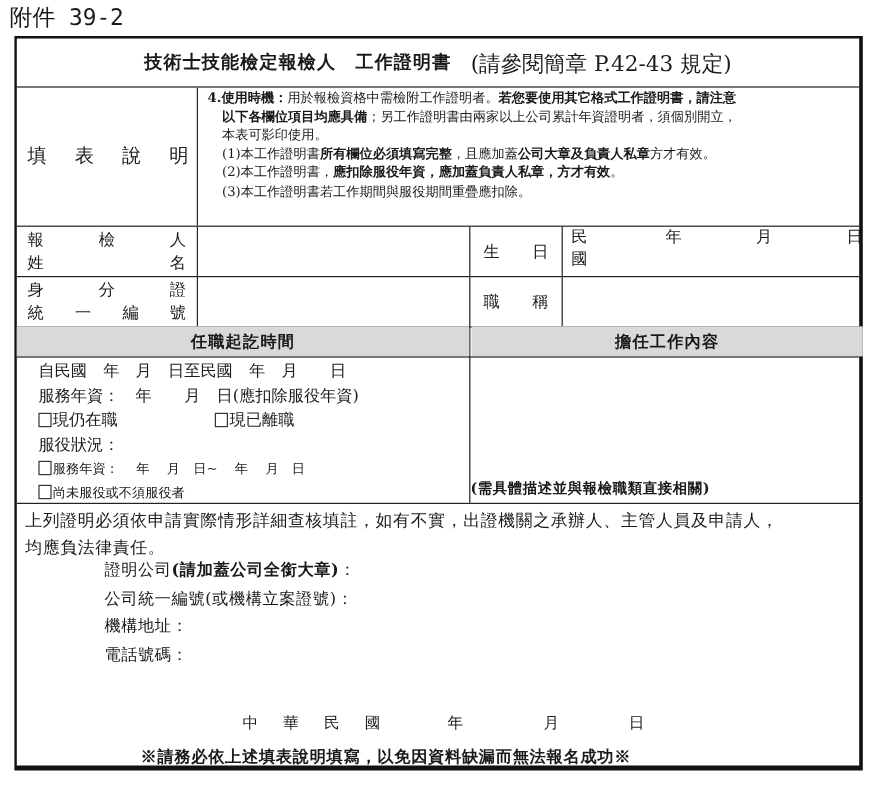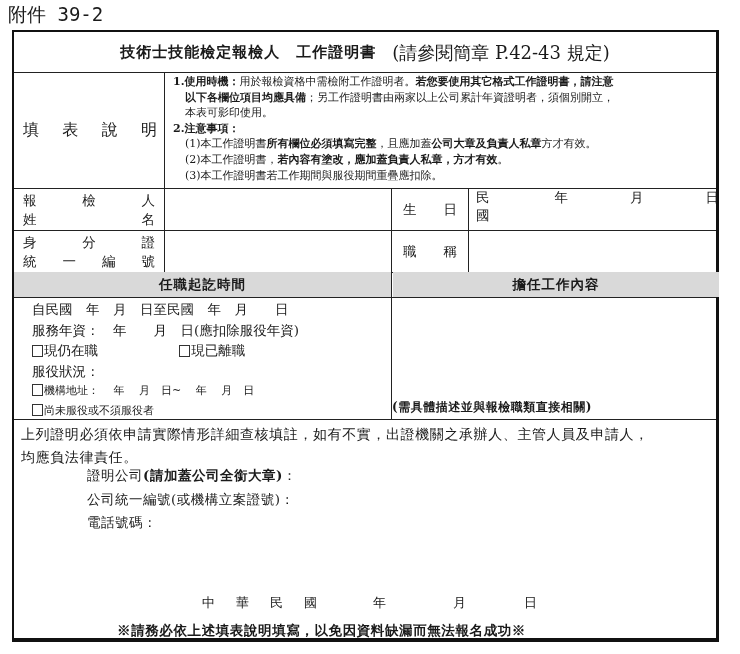--- a/index.html
+++ b/index.html
@@ -53,32 +53,31 @@
     <div class="spread">
       <span>填</span>
       <span>表</span>
       <span>說</span>
       <span>明</span>
     </div>
   </div>
   <div class="vl" style="left:150px; top:41px; height:115px;"></div>
   <div class="abs instr">
     <div>
-      <span class="bold">1.使用時機：</span><span>用於報檢資格中需檢附工作證明者。</span><span class="bold">若您要使用其它格式工作證明書，請注意</span>
+      <span class="bold">4.使用時機：</span><span>用於報檢資格中需檢附工作證明者。</span><span class="bold">若您要使用其它格式工作證明書，請注意</span>
     </div>
     <div class="ind1">
       <span class="bold">以下各欄位項目均應具備</span><span>；另工作證明書由兩家以上公司累計年資證明者，須個別開立，</span>
     </div>
     <div class="ind1">本表可影印使用。</div>
-    <div class="bold">2.注意事項：</div>
     <div class="ind2">
       <span>(1)本工作證明書</span><span class="bold">所有欄位必須填寫完整</span><span>，且應加蓋</span><span class="bold">公司大章及負責人私章</span><span>方才有效。</span>
     </div>
     <div class="ind2">
-      <span>(2)本工作證明書，</span><span class="bold">若內容有塗改，應加蓋負責人私章，方才有效</span><span>。</span>
+      <span>(2)本工作證明書，</span><span class="bold">應扣除服役年資，應加蓋負責人私章，方才有效</span><span>。</span>
     </div>
     <div class="ind2">(3)本工作證明書若工作期間與服役期間重疊應扣除。</div>
   </div>
   <div class="hl" style="top:156px;"></div>
 
   <div class="abs lbl2" style="top:157px;">
     <div class="spread">
       <span>報</span>
       <span>檢</span>
       <span>人</span>
@@ -136,38 +135,39 @@
 
   <div class="abs period">
     <div>自民國　年　月　日至民國　年　月　　日</div>
     <div>服務年資：　年　　月　日(應扣除服役年資)</div>
     <div>
       <span class="cb"></span><span>現仍在職</span>
       <span class="cb" style="margin-left:77px;"></span><span>現已離職</span>
     </div>
     <div>服役狀況：</div>
     <div class="small">
-      <span class="cb"></span><span>機構地址：　 年　 月　日~　 年　 月　日</span>
+      <span class="cb"></span><span>服務年資：　 年　 月　日~　 年　 月　日</span>
     </div>
     <div class="small">
       <span class="cb"></span><span>尚未服役或不須服役者</span>
     </div>
   </div>
 
   <div class="abs" style="left:379px; top:266px; width:326px; height:100px;"></div>
   <div class="abs duty-note">(需具體描述並與報檢職類直接相關)</div>
   <div class="hl" style="top:387px;"></div>
 
   <div class="abs decl">
     <div>上列證明必須依申請實際情形詳細查核填註，如有不實，出證機關之承辦人、主管人員及申請人，</div>
     <div>均應負法律責任。</div>
   </div>
   <div class="abs fields">
     <div><span>證明公司</span><b>(請加蓋公司全銜大章)</b><span>：</span></div>
     <div>公司統一編號(或機構立案證號)：</div>
+    <div>機構地址：</div>
     <div>電話號碼：</div>
   </div>
 
   <div class="abs roc-date">
     <span style="position:absolute; left:188px;">中</span>
     <span style="position:absolute; left:222px;">華</span>
     <span style="position:absolute; left:256px;">民</span>
     <span style="position:absolute; left:290px;">國</span>
     <span style="position:absolute; left:359px;">年</span>
     <span style="position:absolute; left:439px;">月</span>

